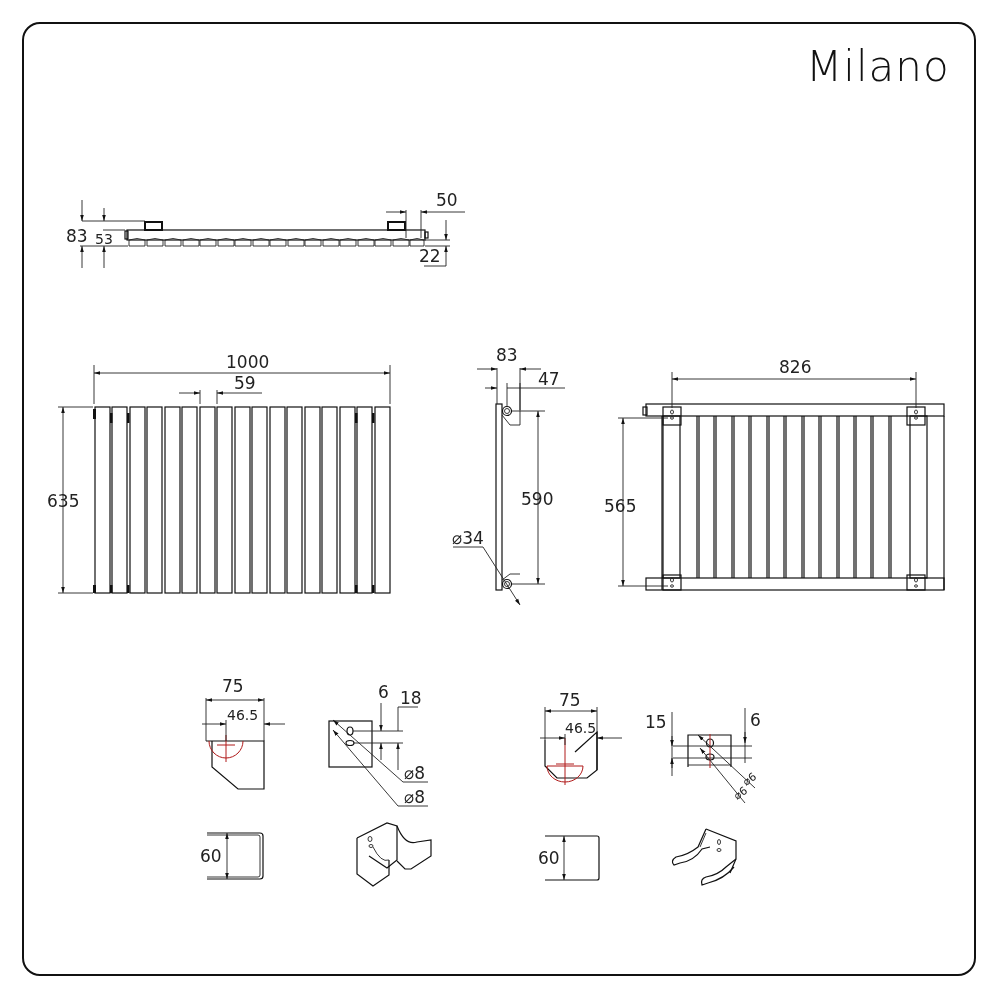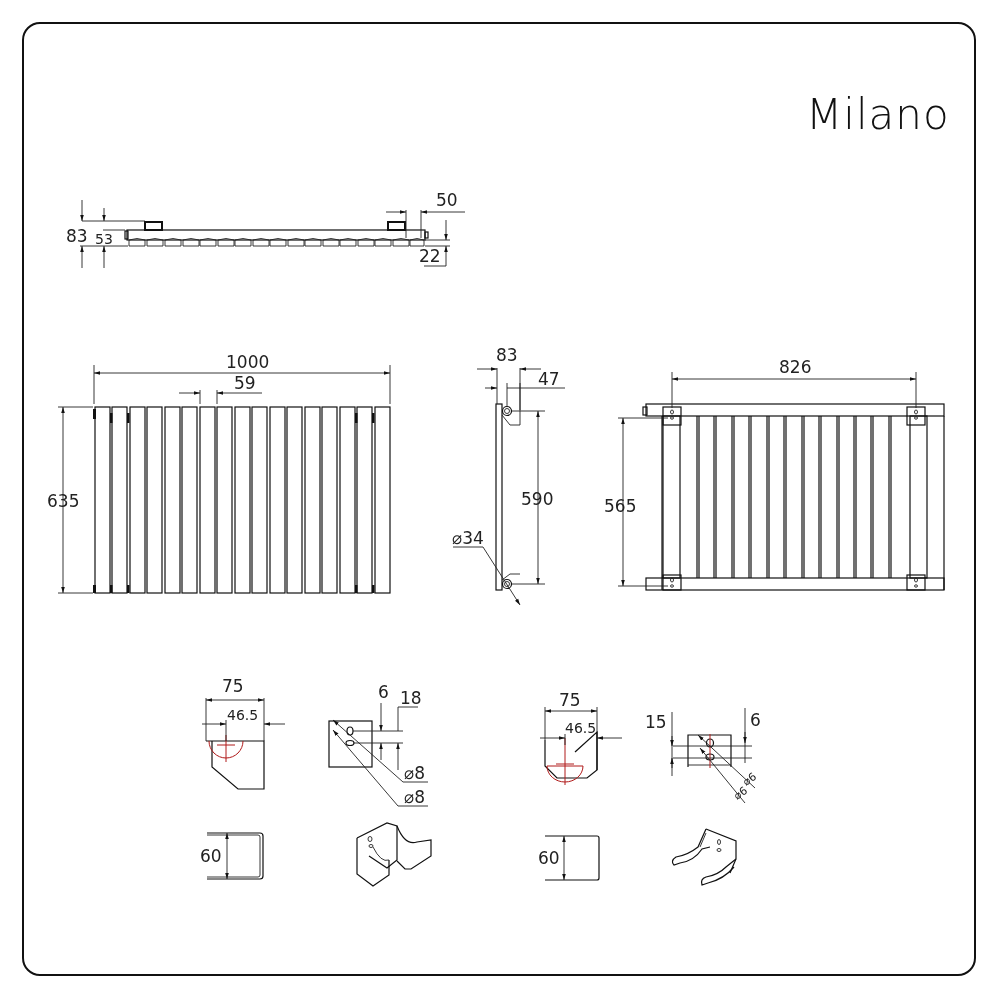--- a/index.html
+++ b/index.html
@@ -1,18 +1,18 @@
 <!DOCTYPE html>
 <html><head>
 <meta charset="utf-8">
 <style>
   html, body { margin: 0; padding: 0; background: #ffffff; }
   body { width: 1000px; height: 1000px; position: relative; overflow: hidden; font-family: "DejaVu Sans", sans-serif; }
   .frame { position: absolute; left: 22px; top: 22px; width: 954px; height: 954px; border: 2.5px solid #111; border-radius: 18px; box-sizing: border-box; }
-  .brand { position: absolute; left: 806px; top: 42px; font-family: "DejaVu Sans", sans-serif; font-weight: 200; font-size: 42px; letter-spacing: 1px; color: #111; margin-top: 48px; }
+  .brand { position: absolute; left: 806px; top: 42px; font-family: "DejaVu Sans", sans-serif; font-weight: 200; font-size: 42px; letter-spacing: 1px; color: #111; }
   svg.drawing { position: absolute; left: 0; top: 0; width: 1000px; height: 1000px; }
   svg text { font-family: "DejaVu Sans", sans-serif; fill: #222; }
   .ln { stroke: #111; stroke-width: 1.2; fill: none; }
   .thin { stroke: #222; stroke-width: 0.9; fill: none; }
   .thick { stroke: #111; stroke-width: 2; fill: none; }
   .red { stroke: #b01a1a; stroke-width: 1; fill: none; }
 </style>
 </head>
 <body>
 

